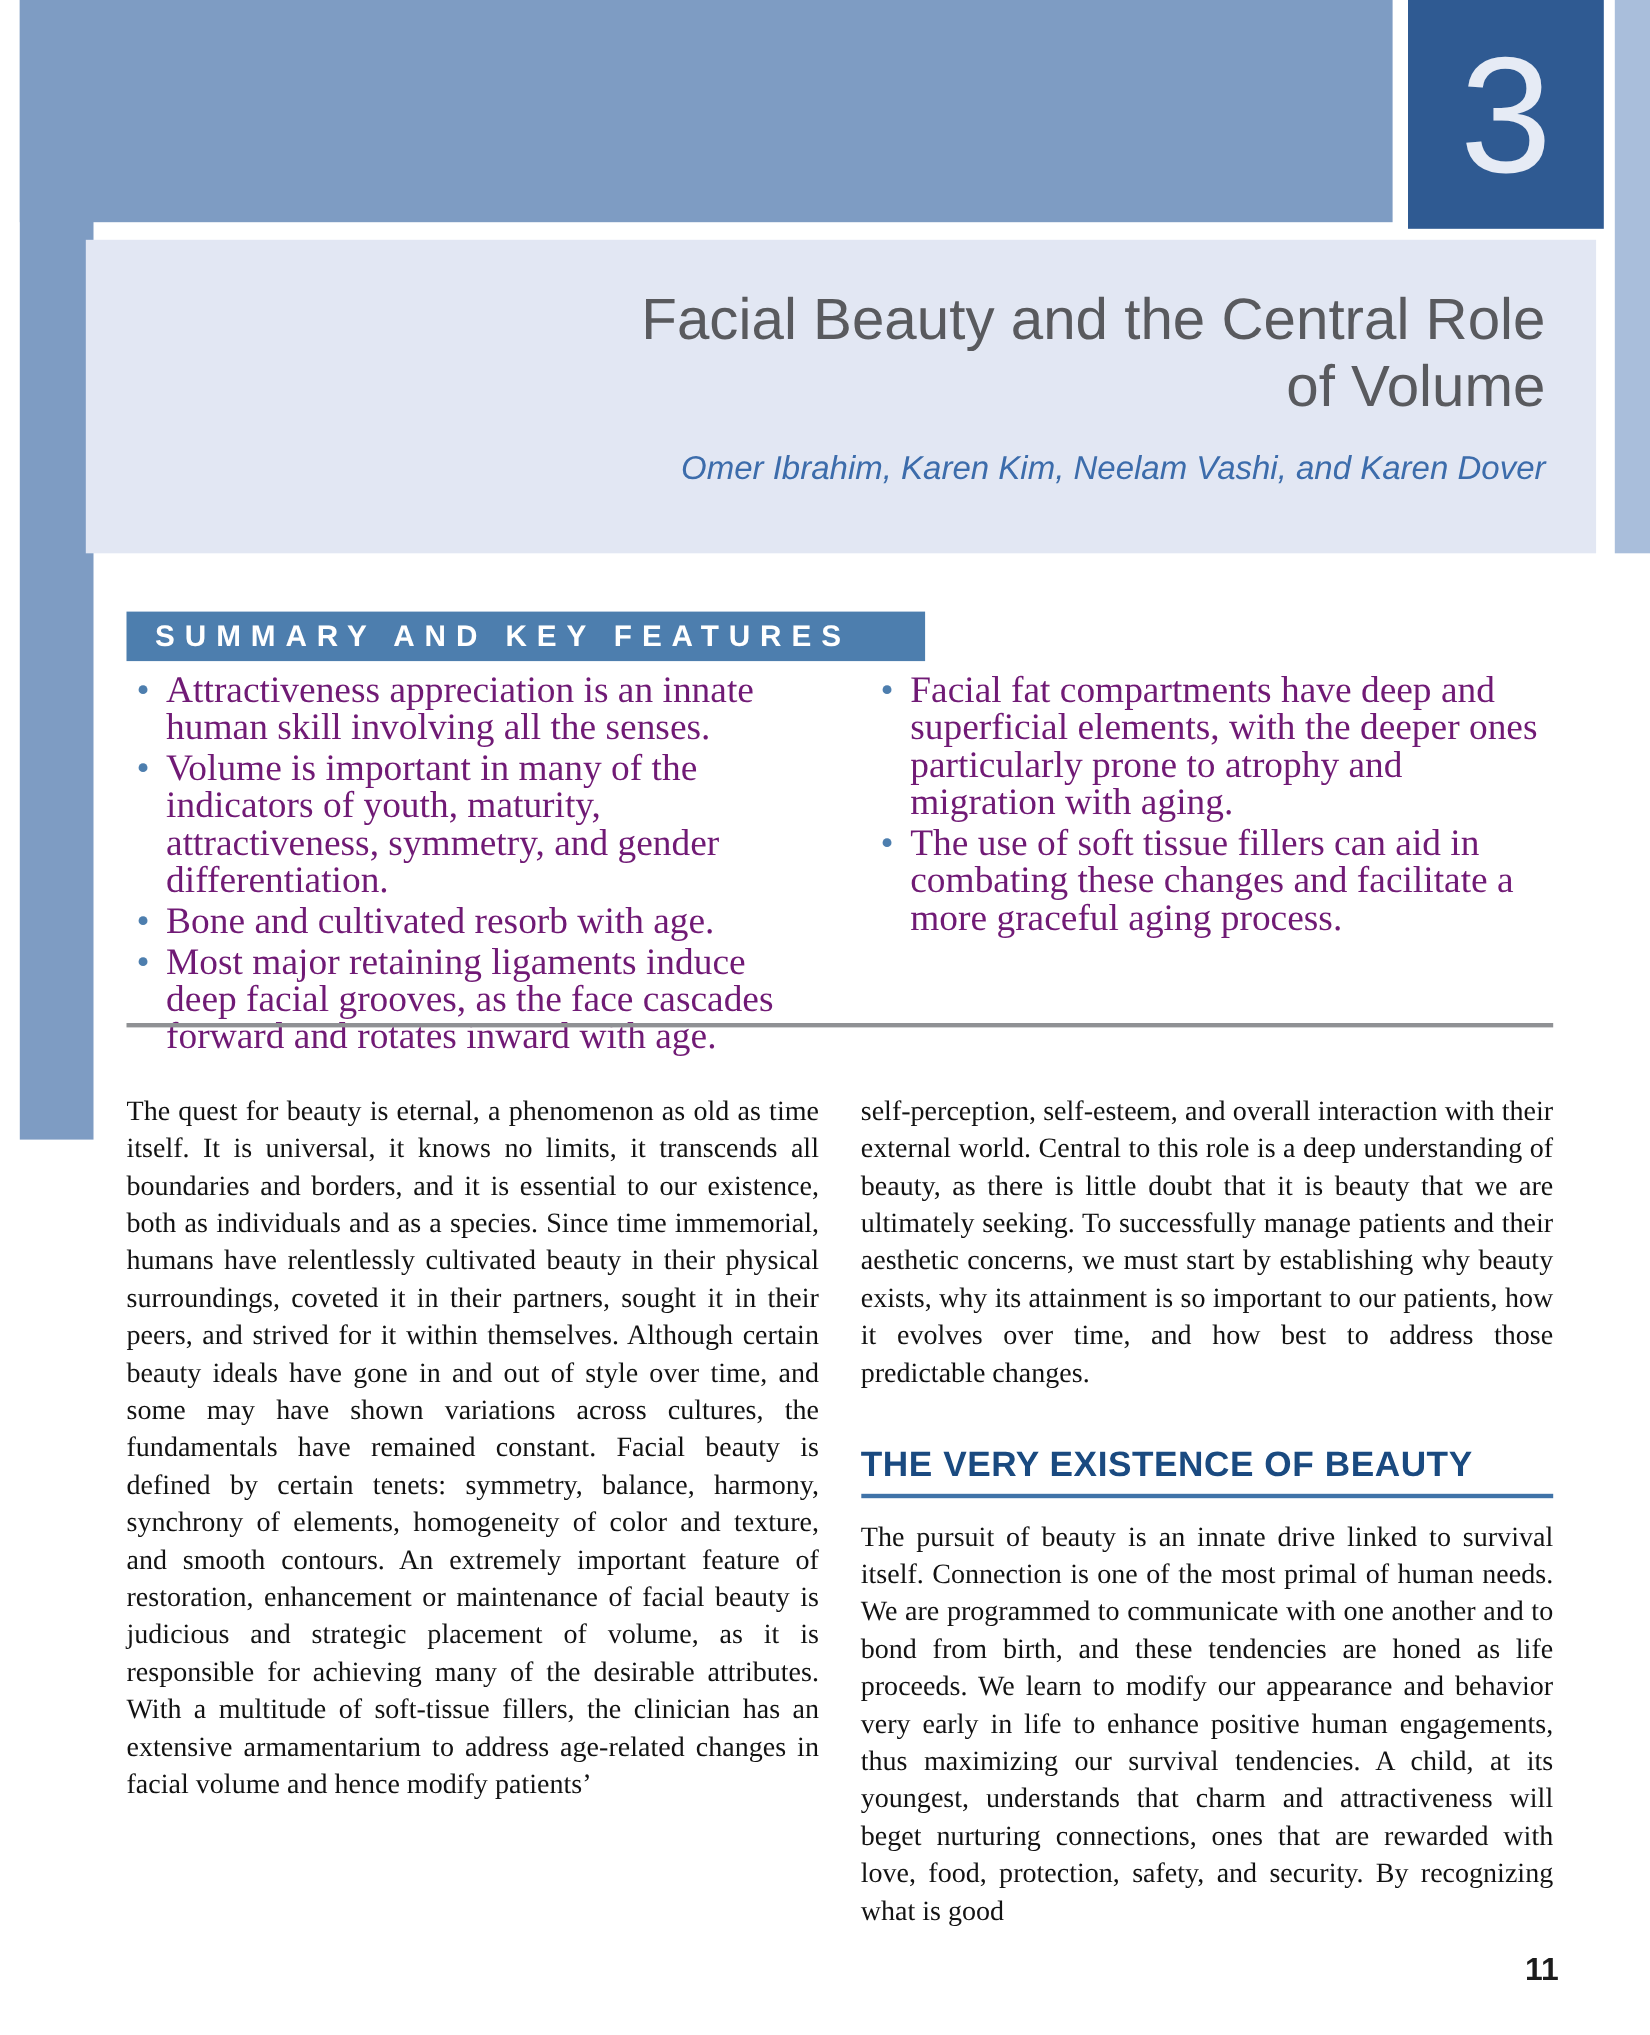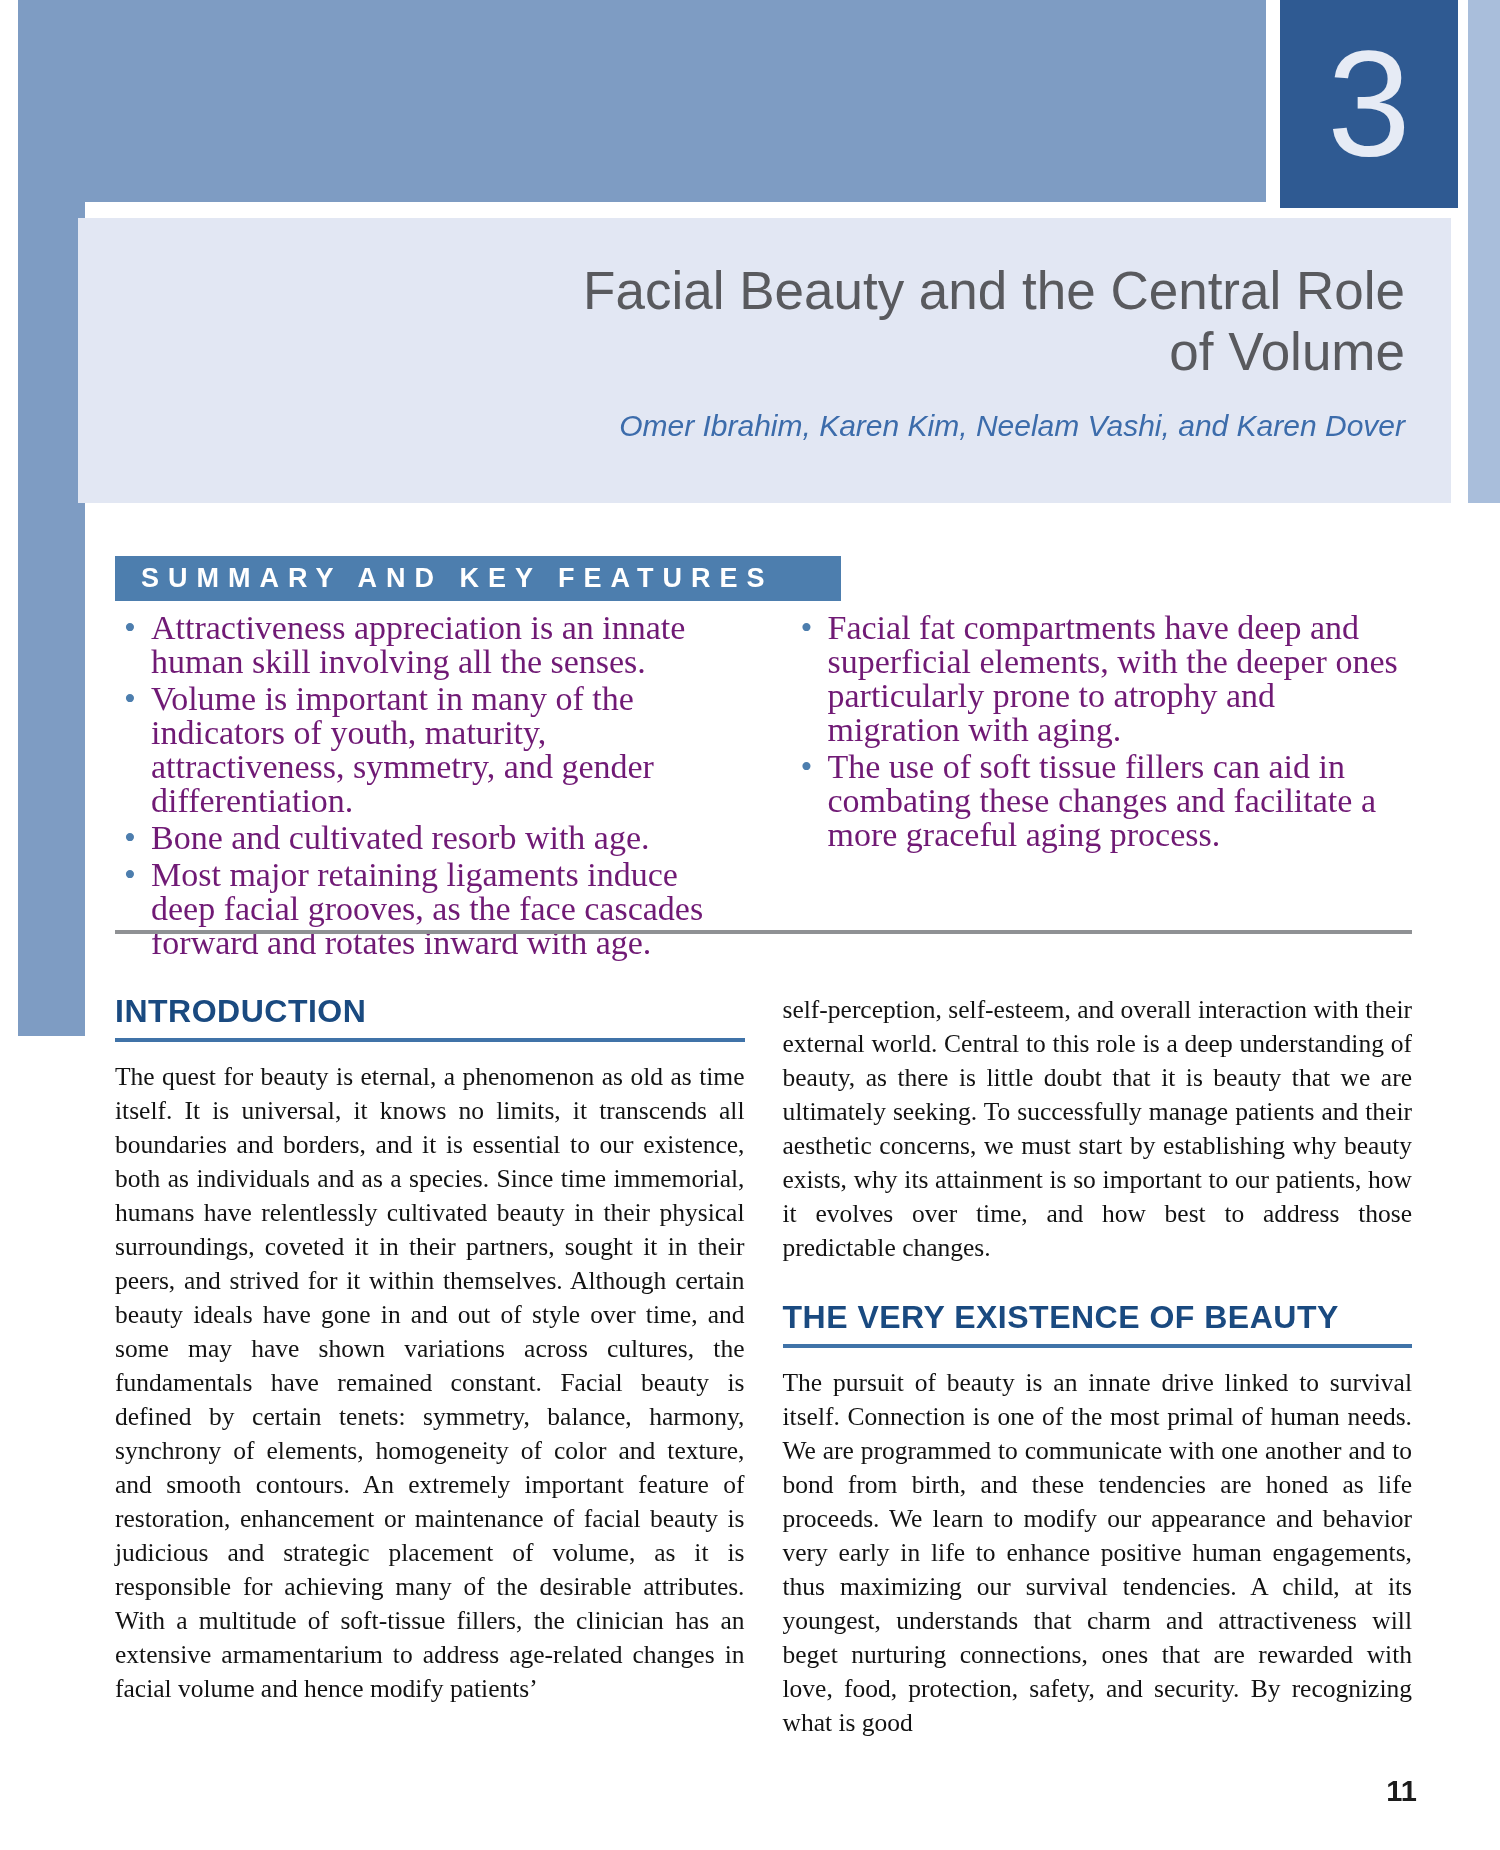--- a/index.html
+++ b/index.html
@@ -115,21 +115,21 @@
   h2.sec {
     font-family: "Liberation Sans", sans-serif;
     font-weight: bold;
     font-size: 32px;
     color: #1a4a80;
     letter-spacing: 0.5px;
     margin: 0 0 18px 0;
     padding-bottom: 8px;
     border-bottom: 4px solid #4073a8;
   }
-  h2.sec.second { margin-top: 34px; }
+  h2.sec.second { margin-top: 48px; }
   p.body-par {
     font-size: 25.5px;
     line-height: 34px;
     text-align: justify;
     color: #131313;
     margin: 0;
     hyphens: auto;
     -webkit-hyphens: auto;
   }
 
@@ -183,21 +183,20 @@
           <li>The use of soft tissue fillers can aid in combating these changes and facilitate a more graceful aging process.</li>
         </ul>
       </div>
     </div>
   </div>
 
   <div class="divider"></div>
 
   <div class="body-cols">
     <div class="col">
-      <h2 class="sec">INTRODUCTION</h2>
       <p class="body-par">The quest for beauty is eternal, a phenomenon as old as time itself. It is universal, it knows no limits, it transcends all boundaries and borders, and it is essential to our existence, both as individuals and as a species. Since time immemorial, humans have relentlessly cultivated beauty in their physical surroundings, coveted it in their partners, sought it in their peers, and strived for it within themselves. Although certain beauty ideals have gone in and out of style over time, and some may have shown variations across cultures, the fundamentals have remained constant. Facial beauty is defined by certain tenets: symmetry, balance, harmony, synchrony of elements, homogeneity of color and texture, and smooth contours. An extremely important feature of restoration, enhancement or maintenance of facial beauty is judicious and strategic placement of volume, as it is responsible for achieving many of the desirable attributes. With a multitude of soft-tissue fillers, the clinician has an extensive armamentarium to address age-related changes in facial volume and hence modify patients’</p>
     </div>
     <div class="col">
       <p class="body-par">self-perception, self-esteem, and overall interaction with their external world. Central to this role is a deep understanding of beauty, as there is little doubt that it is beauty that we are ultimately seeking. To successfully manage patients and their aesthetic concerns, we must start by establishing why beauty exists, why its attainment is so important to our patients, how it evolves over time, and how best to address those predictable changes.</p>
       <h2 class="sec second">THE VERY EXISTENCE OF BEAUTY</h2>
       <p class="body-par">The pursuit of beauty is an innate drive linked to survival itself. Connection is one of the most primal of human needs. We are programmed to communicate with one another and to bond from birth, and these tendencies are honed as life proceeds. We learn to modify our appearance and behavior very early in life to enhance positive human engagements, thus maximizing our survival tendencies. A child, at its youngest, understands that charm and attractiveness will beget nurturing connections, ones that are rewarded with love, food, protection, safety, and security. By recognizing what is good</p>
     </div>
   </div>
 
   <div class="page-num">11</div>

